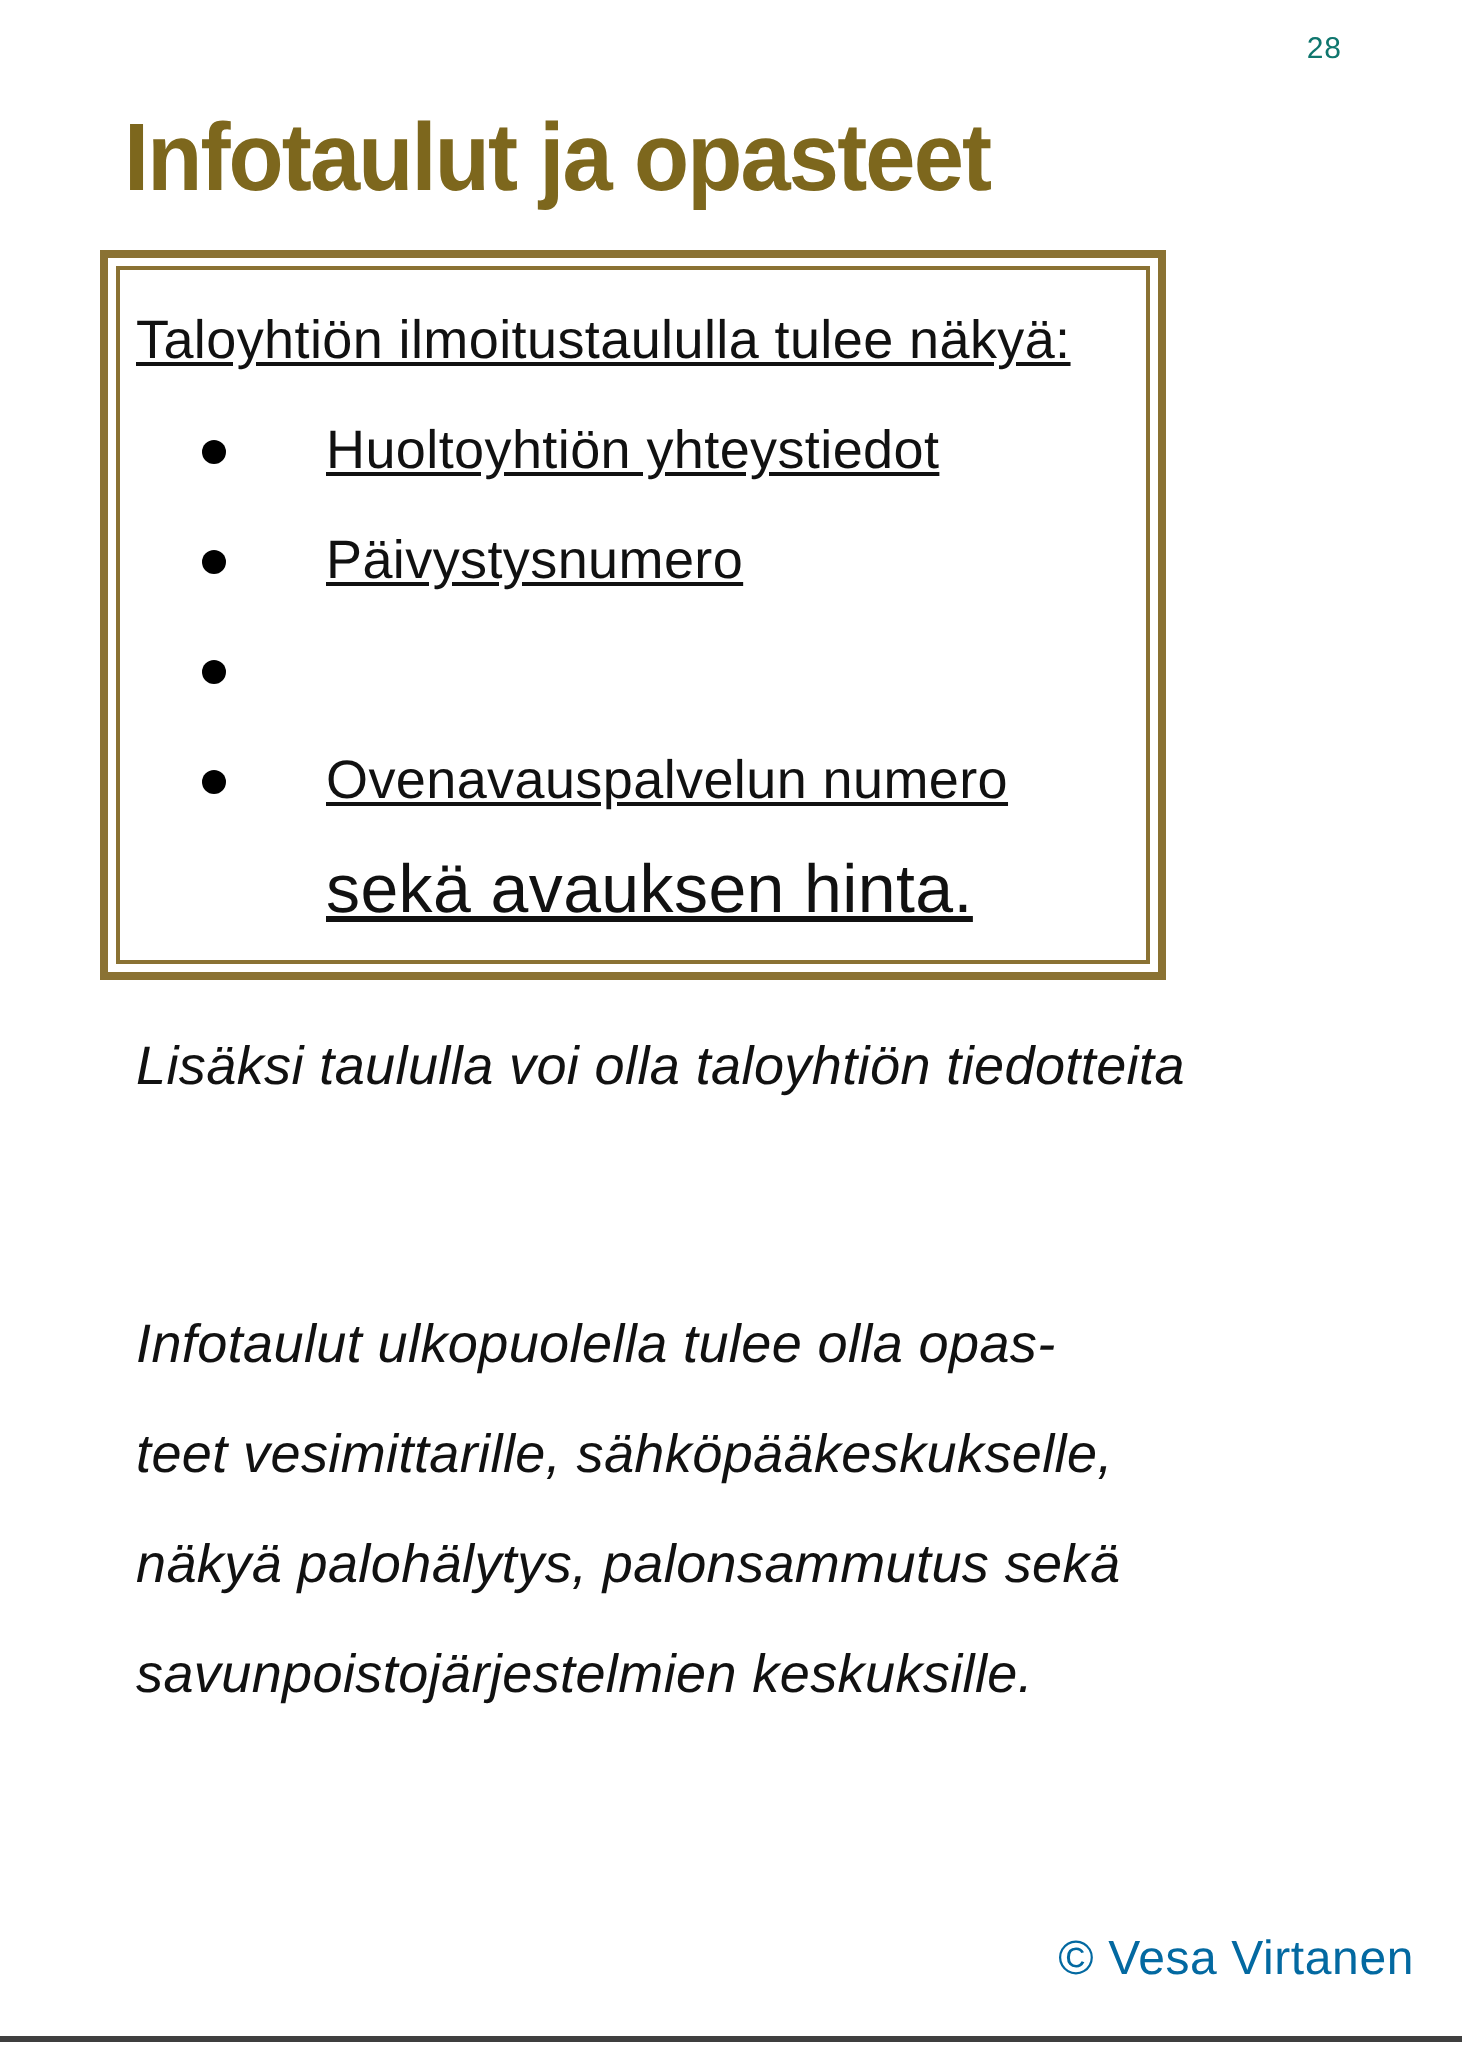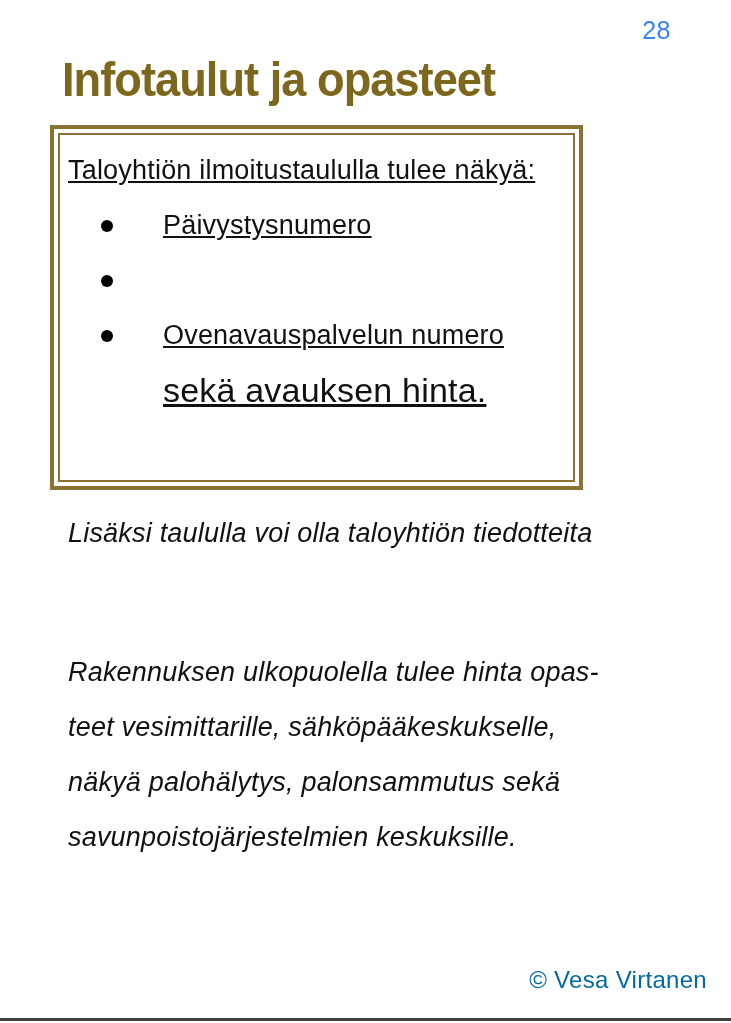--- a/index.html
+++ b/index.html
@@ -13,22 +13,22 @@
     height: 1023px;
     background: #ffffff;
     overflow: hidden;
     font-family: "Liberation Sans", sans-serif;
     color: #111111;
   }
   .page-number {
     position: absolute;
     top: 16px;
     right: 60px;
-    font-size: 25px;
-    color: #3b82f6;
+    font-size: 15px;
+    color: #0f766e;
     letter-spacing: 0.5px;
   }
   .page-title {
     position: absolute;
     top: 52px;
     left: 62px;
     font-size: 48px;
     font-weight: 900;
     color: #7d671d;
     letter-spacing: -1px;
@@ -125,20 +125,24 @@
 
   <div class="page-number">28</div>
 
   <h1 class="page-title" style="margin:0;">Infotaulut ja opasteet</h1>
 
   <div class="info-box">
     <div class="info-box-inner">
 
       <div class="box-intro">Taloyhtiön ilmoitustaululla tulee näkyä:</div>
 
+      <div class="bullet-row">
+        <span class="bullet-dot"></span>
+        <span class="bullet-text">Huoltoyhtiön yhteystiedot</span>
+      </div>
 
       <div class="bullet-row">
         <span class="bullet-dot"></span>
         <span class="bullet-text">Päivystysnumero</span>
       </div>
 
       <div class="bullet-row">
         <span class="bullet-dot"></span>
       </div>
 
@@ -150,21 +154,21 @@
       <div class="bullet-cont">sekä avauksen hinta.</div>
 
     </div>
   </div>
 
   <div id="paragraph-1" class="body-paragraph">
     <div class="body-line">Lisäksi taululla voi olla taloyhtiön tiedotteita</div>
   </div>
 
   <div id="paragraph-2" class="body-paragraph">
-    <div class="body-line">Rakennuksen ulkopuolella tulee hinta opas-</div>
+    <div class="body-line">Infotaulut ulkopuolella tulee olla opas-</div>
     <div class="body-line">teet vesimittarille, sähköpääkeskukselle,</div>
     <div class="body-line">näkyä palohälytys, palonsammutus sekä</div>
     <div class="body-line">savunpoistojärjestelmien keskuksille.</div>
   </div>
 
   <div class="copyright">© Vesa Virtanen</div>
 
   <div class="bottom-rule"></div>
 
 </div>

